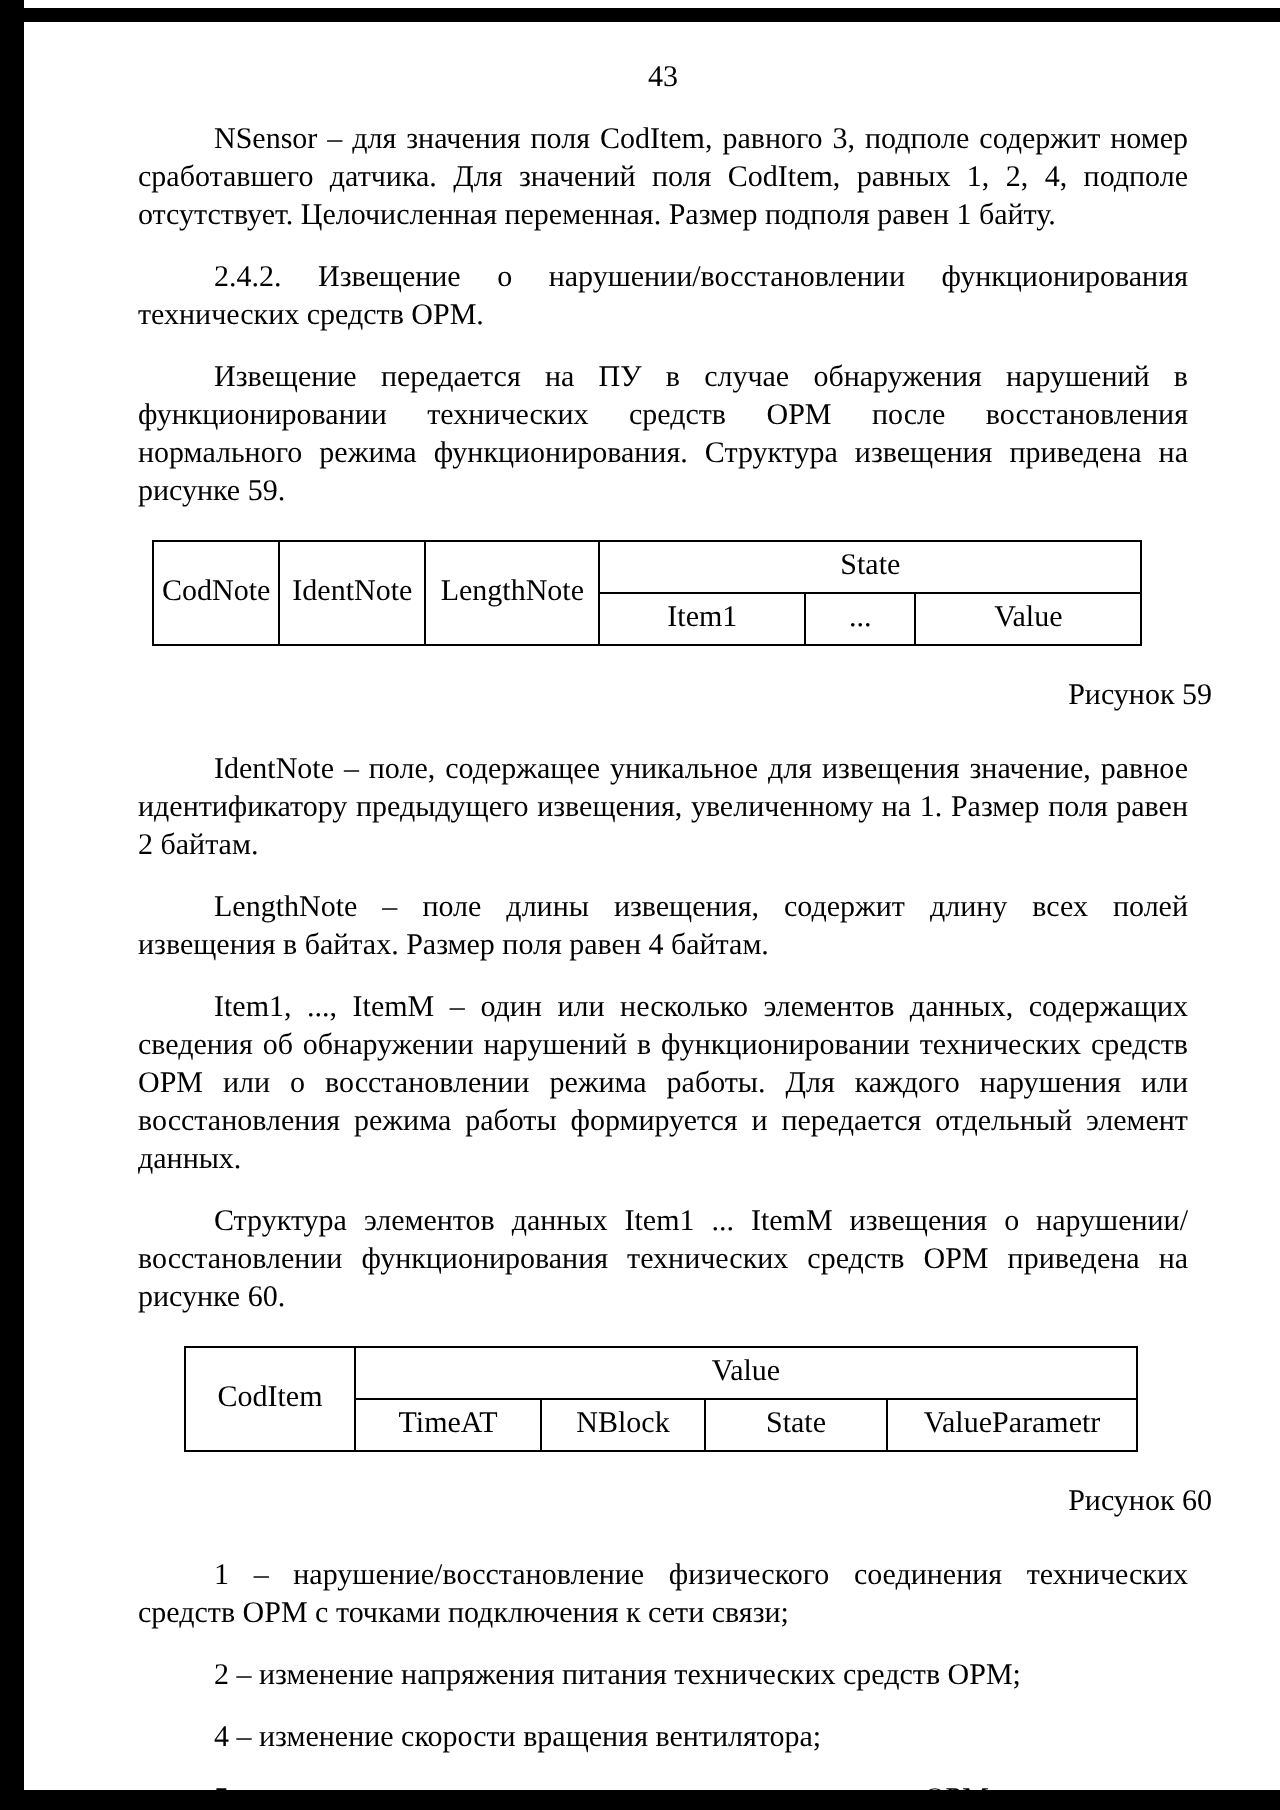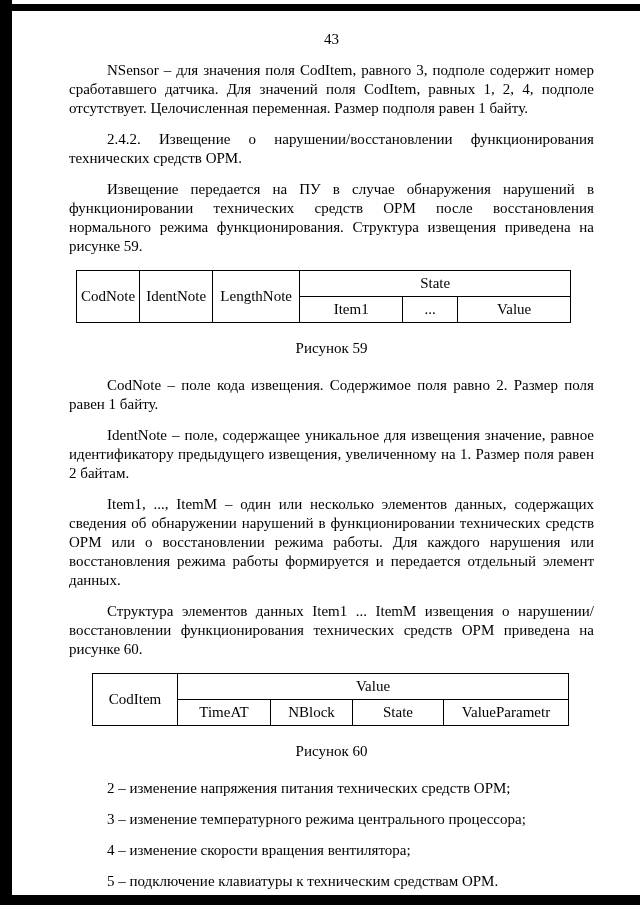--- a/index.html
+++ b/index.html
@@ -32,21 +32,21 @@
     border:1px solid #000;
     text-align:center;
     vertical-align:middle;
     padding:3px 4px;
     font-size:15px;
     line-height:19px;
     overflow:hidden;
   }
   .fig59 { margin:14px 0 0 19px; }
   .fig60 { margin:14px 12px 0 35px; }
-  .fig-caption { text-align:center; margin:16px 0 18px 0; text-indent:0; }
+  .fig-caption { text-align:right; margin:16px 0 18px 0; text-indent:0; }
 </style>
 </head>
 <body>
 
 <div class="scan-top"></div>
 <div class="scan-left"></div>
 <div class="scan-bottom"></div>
 
 <div class="page">
 
@@ -67,40 +67,40 @@
     <tr>
       <td style="width:94px">Item1</td>
       <td style="width:46px">...</td>
       <td style="width:104px">Value</td>
     </tr>
   </tbody>
     </table>
 
   <p class="para fig-caption">Рисунок 59</p>
 
-  <p class="para">CodNote – поле кода извещения. Содержимое поля равно 2. Размер поля равен 1 байту.</p>
   <p class="para">IdentNote – поле, содержащее уникальное для извещения значение, равное идентификатору предыдущего извещения, увеличенному на 1. Размер поля равен 2 байтам.</p>
+  <p class="para">LengthNote – поле длины извещения, содержит длину всех полей извещения в байтах. Размер поля равен 4 байтам.</p>
   <p class="para">Item1, ..., ItemM – один или несколько элементов данных, содержащих сведения об обнаружении нарушений в функционировании технических средств ОРМ или о восстановлении режима работы. Для каждого нарушения или восстановления режима работы формируется и передается отдельный элемент данных.</p>
   <p class="para">Структура элементов данных Item1 ... ItemM извещения о нарушении/восстановлении функционирования технических средств ОРМ приведена на рисунке 60.</p>
 
   <table class="fig fig60">
     <tbody>
         <tr>
       <td rowspan="2" style="width:76px">CodItem</td>
       <td colspan="4">Value</td>
     </tr>
     <tr>
       <td style="width:84px">TimeAT</td>
       <td style="width:73px">NBlock</td>
       <td style="width:82px">State</td>
       <td style="width:116px">ValueParametr</td>
     </tr>
   </tbody>
     </table>
 
   <p class="para fig-caption">Рисунок 60</p>
 
+  <p class="para">1 – нарушение/восстановление физического соединения технических средств ОРМ с точками подключения к сети связи;</p>
   <p class="para">2 – изменение напряжения питания технических средств ОРМ;</p>
-  <p class="para">3 – изменение температурного режима центрального процессора;</p>
   <p class="para">4 – изменение скорости вращения вентилятора;</p>
   <p class="para">5 – подключение клавиатуры к техническим средствам ОРМ.</p>
 
 </div>
 
 </body></html>

